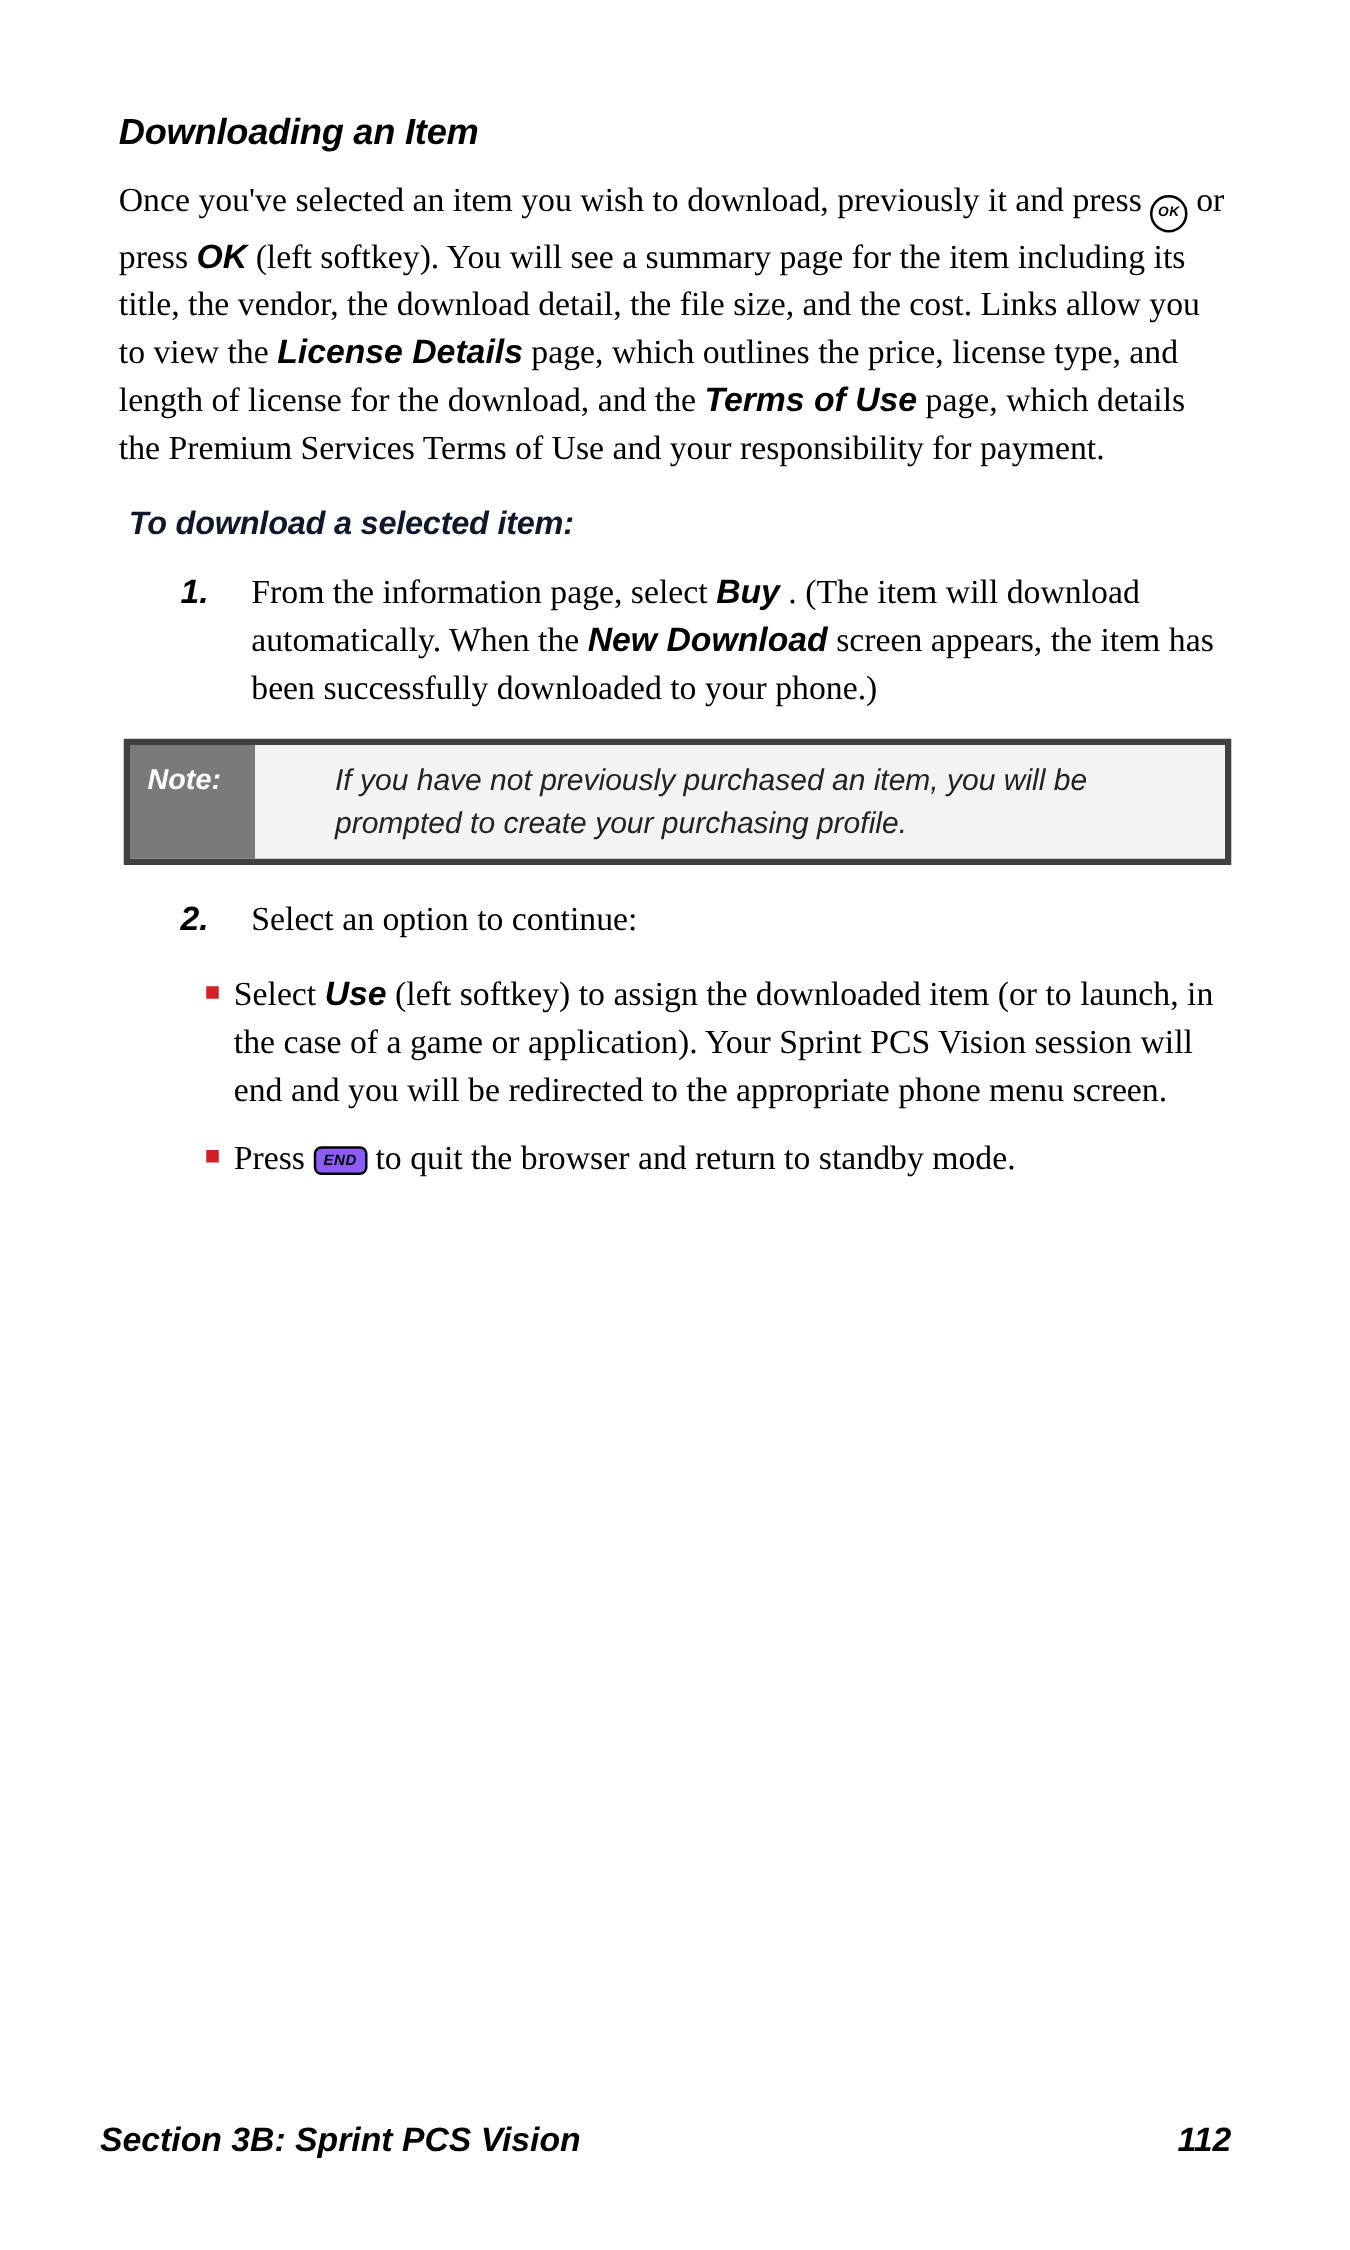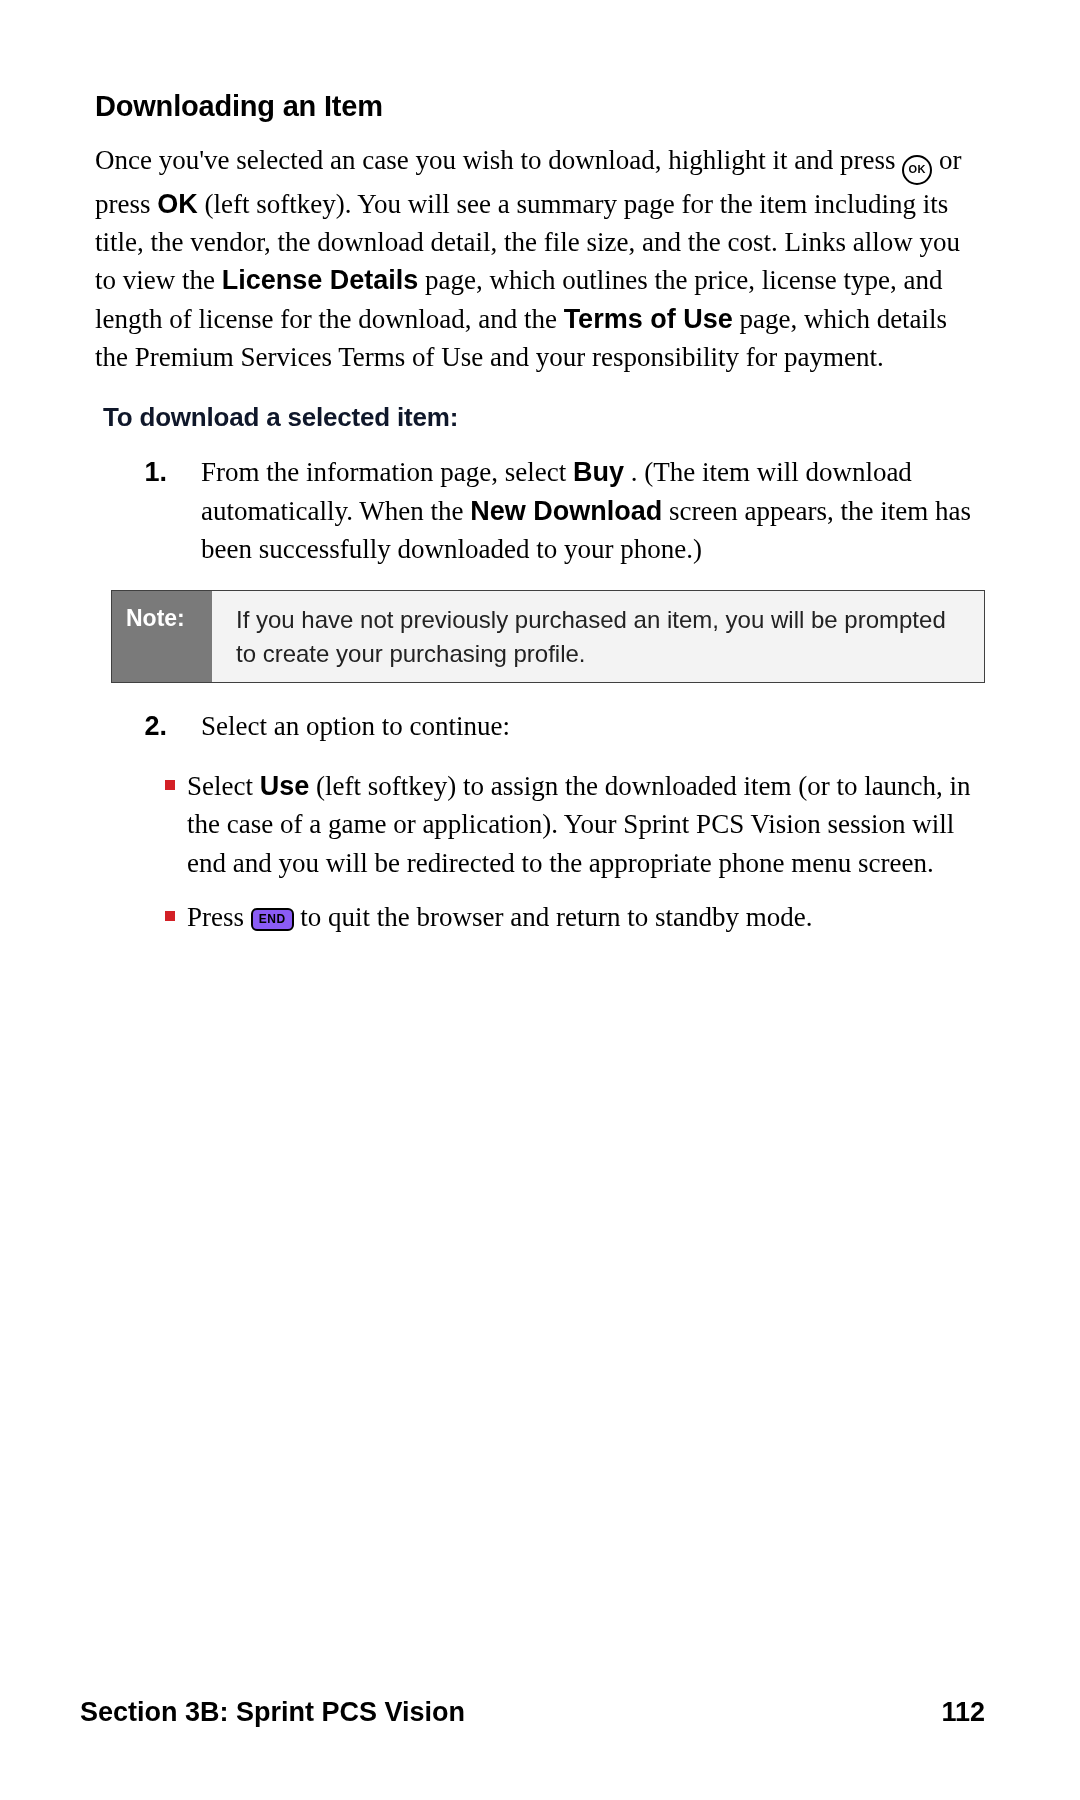--- a/index.html
+++ b/index.html
@@ -5,21 +5,21 @@
     * { margin: 0; padding: 0; box-sizing: border-box; }
     body {
       width: 1080px;
       height: 1800px;
       background: #fff;
       font-family: Georgia, 'Times New Roman', serif;
       color: #000;
       position: relative;
       padding: 90px 95px 0 95px;
     }
-    .sans { font-family: "Helvetica Neue", Helvetica, Arial, sans-serif; }
+    .sans { font-family: "Helvetica Neue", Helvetica, Arial, sans-serif; font-style: italic; }
     .heading {
       font-weight: bold;
       font-size: 29px;
       margin-bottom: 18px;
       letter-spacing: -0.2px;
     }
     .intro {
       font-size: 27px;
       line-height: 1.42;
       margin-bottom: 26px;
@@ -54,23 +54,24 @@
     .step .num {
       font-weight: bold;
       min-width: 48px;
       text-align: right;
       padding-right: 18px;
     }
     .step .body { flex: 1; margin-left: 16px; }
     .step .b { font-weight: bold; }
     .notebox {
       display: flex;
-      margin: 6px 0 24px 16px;
-      border: 1px solid #404040;
+      margin: 6px 0 24px 4px;
+      border: 5px solid #404040;
       background: #f3f3f3;
+      gap: 40px;
     }
     .notebox .lab {
       background: #7a7a7a;
       color: #fff;
       font-weight: bold;
       font-size: 23px;
       padding: 14px 16px 0 14px;
       min-width: 100px;
     }
     .notebox .nbody {
@@ -116,21 +117,21 @@
       font-weight: bold;
       font-size: 27px;
     }
   </style>
 </head>
 <body>
 
 <div class="heading sans">Downloading an Item</div>
 
 <p class="intro">
-  <span>Once you've selected an case you wish to download, highlight it and press </span>
+  <span>Once you've selected an item you wish to download, previously it and press </span>
   <span class="ok-icon sans">OK</span>
   <span> or press </span>
   <span class="b sans">OK</span>
   <span> (left softkey). You will see a summary page for the item including its title, the vendor, the download detail, the file size, and the cost. Links allow you to view the </span>
   <span class="b sans">License Details</span>
   <span> page, which outlines the price, license type, and length of license for the download, and the </span>
   <span class="b sans">Terms of Use</span>
   <span> page, which details the Premium Services Terms of Use and your responsibility for payment.</span>
 </p>
 

